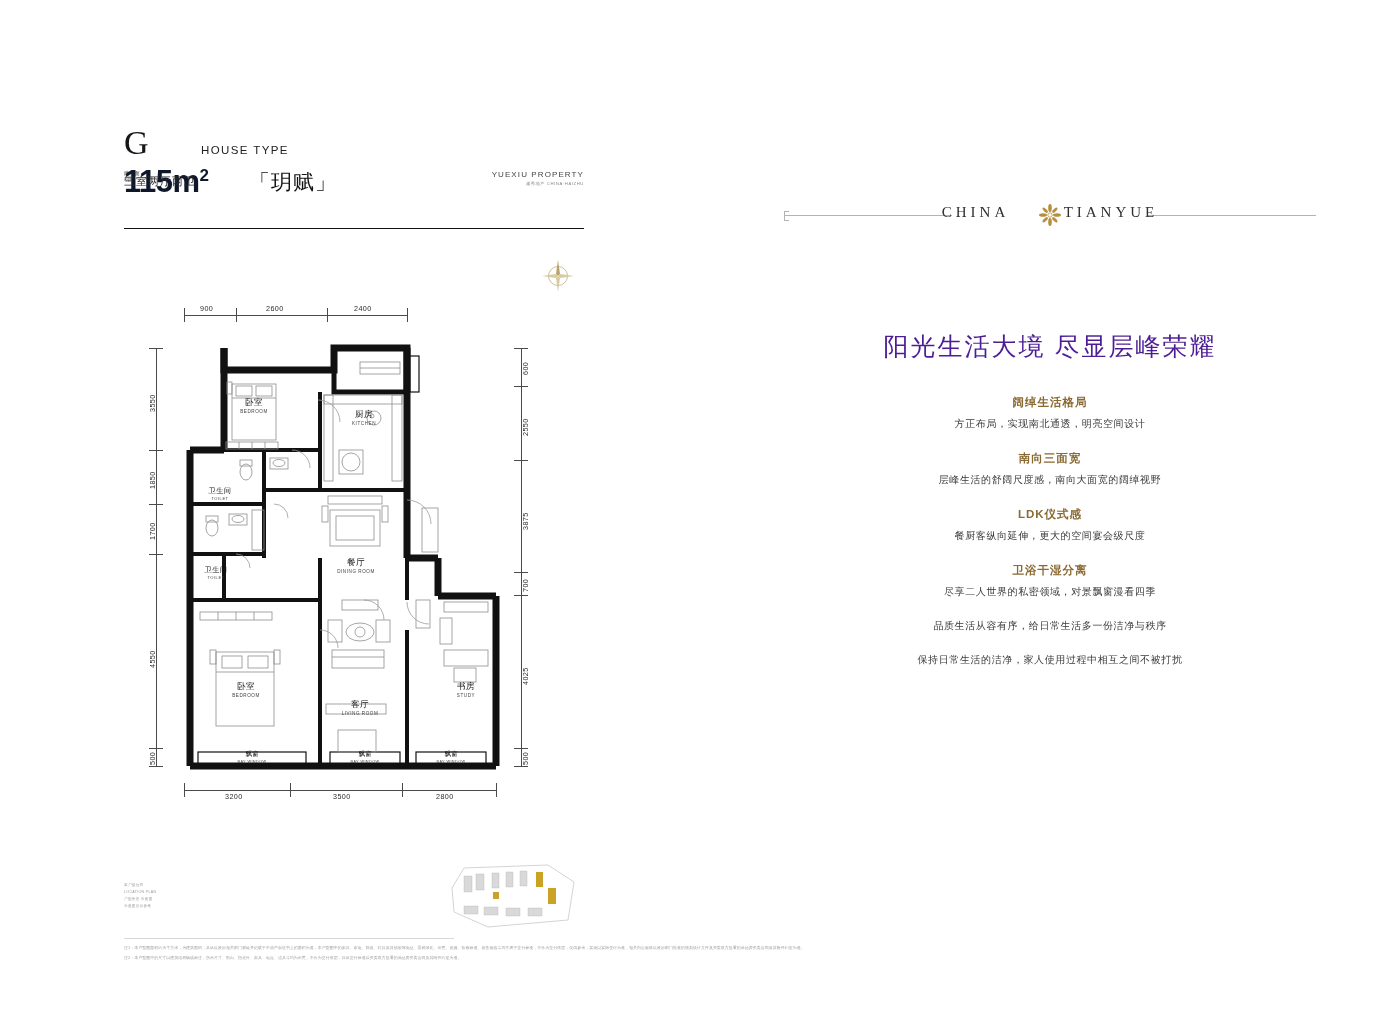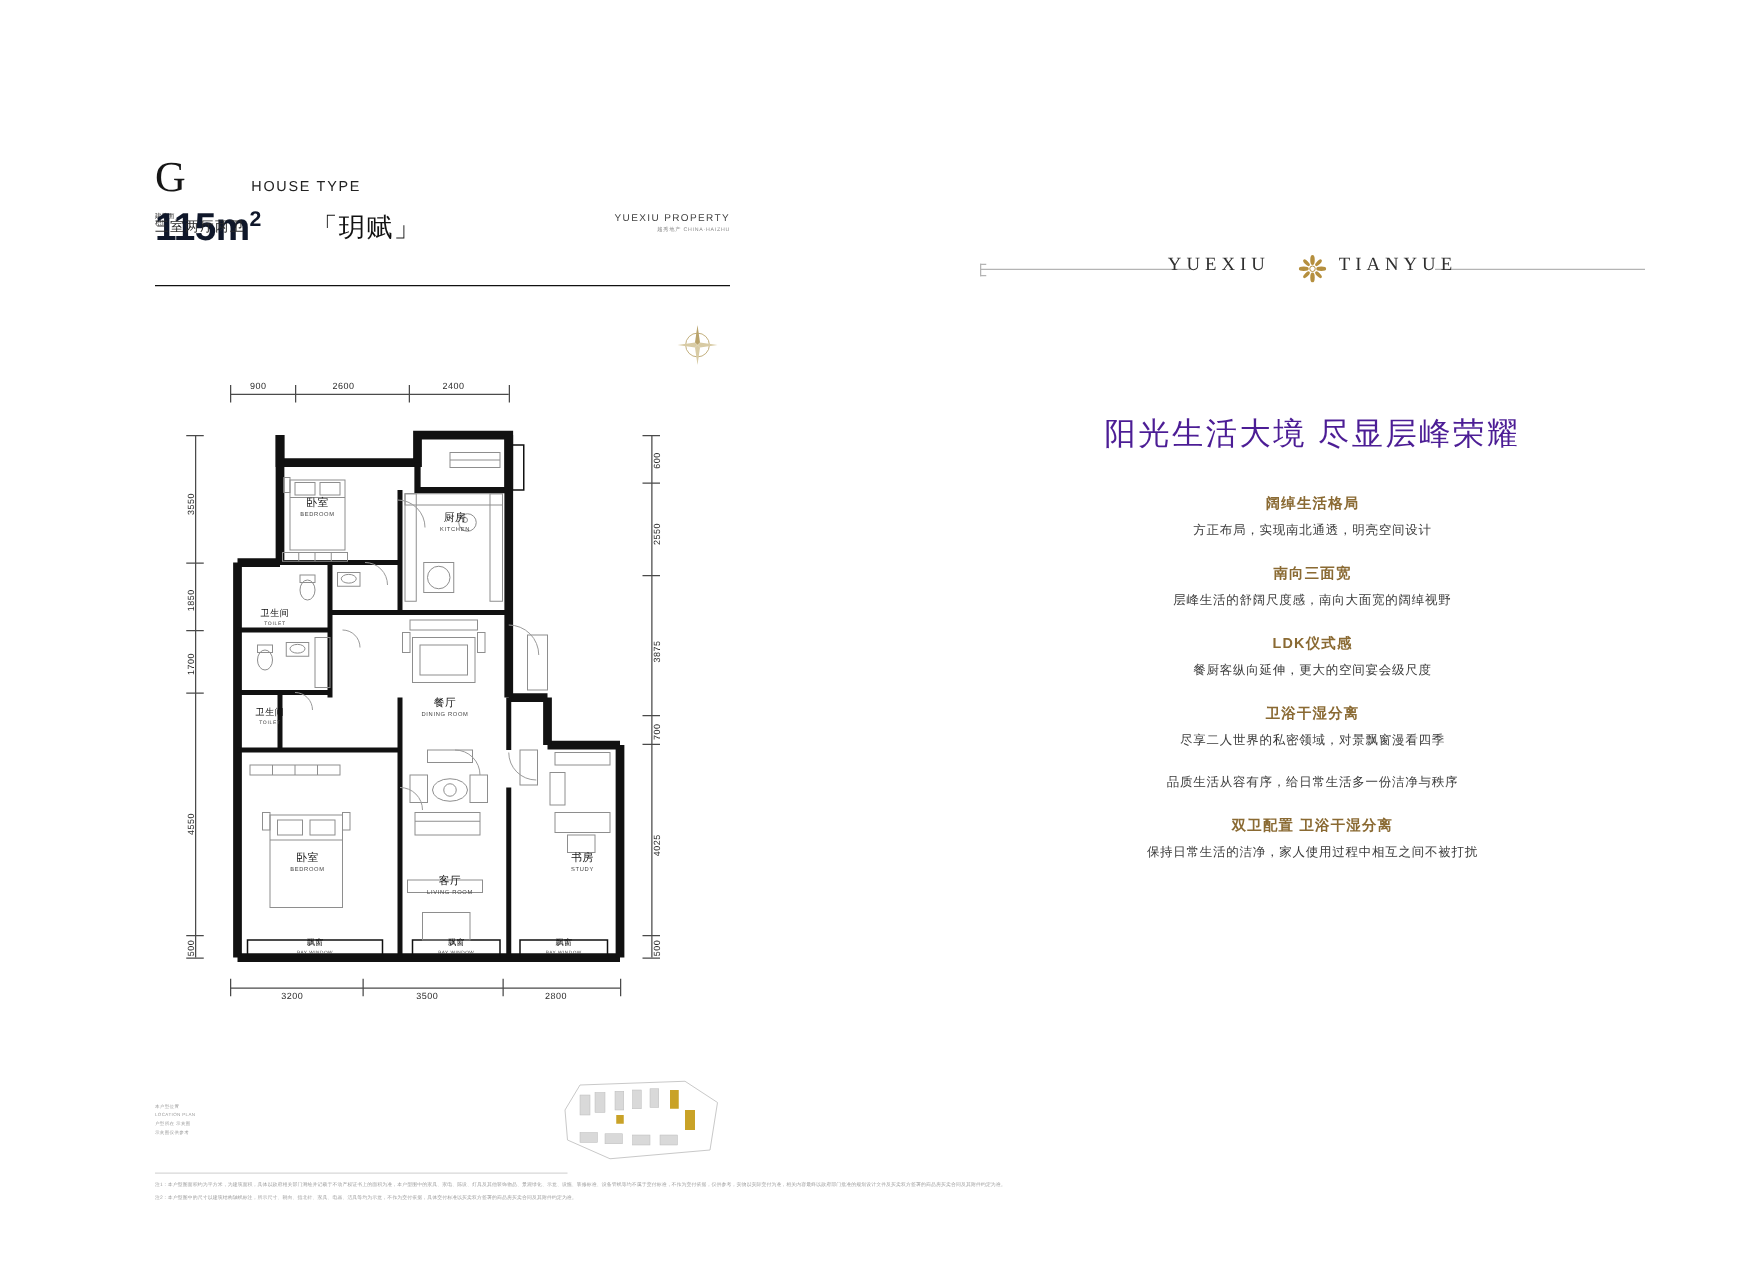--- a/index.html
+++ b/index.html
@@ -420,21 +420,21 @@
   </div>
 
   <div class="right">
 
     <div class="logo-wrap">
       <div class="logo-cap left"></div>
 
       <div class="logo-line l"></div>
       <div class="logo-line r"></div>
       <div class="logo-text">
-        <span>YUEXIU</span>
+        <span>CHINA</span>
         <span style="display:inline-block;width:40px;"></span>
         <span>TIANYUE</span>
       </div>
       <div class="logo-mark">
         <svg width="22" height="22" viewBox="0 0 22 22">
           <g fill="#b58f3e">
             <ellipse cx="11" cy="4" rx="1.8" ry="4"></ellipse>
             <ellipse cx="11" cy="18" rx="1.8" ry="4"></ellipse>
             <ellipse cx="4" cy="11" rx="4" ry="1.8"></ellipse>
             <ellipse cx="18" cy="11" rx="4" ry="1.8"></ellipse>
@@ -464,19 +464,18 @@
         <div class="fd">餐厨客纵向延伸，更大的空间宴会级尺度</div>
       </div>
       <div class="feature">
         <div class="ft">卫浴干湿分离</div>
         <div class="fd">尽享二人世界的私密领域，对景飘窗漫看四季</div>
       </div>
       <div class="feature">
         <div class="fd">品质生活从容有序，给日常生活多一份洁净与秩序</div>
       </div>
       <div class="feature">
-        <div class="ft">双卫配置 卫浴干湿分离</div>
         <div class="fd">保持日常生活的洁净，家人使用过程中相互之间不被打扰</div>
       </div>
     </div>
   </div>
 
 </div>
 
 </body></html>

